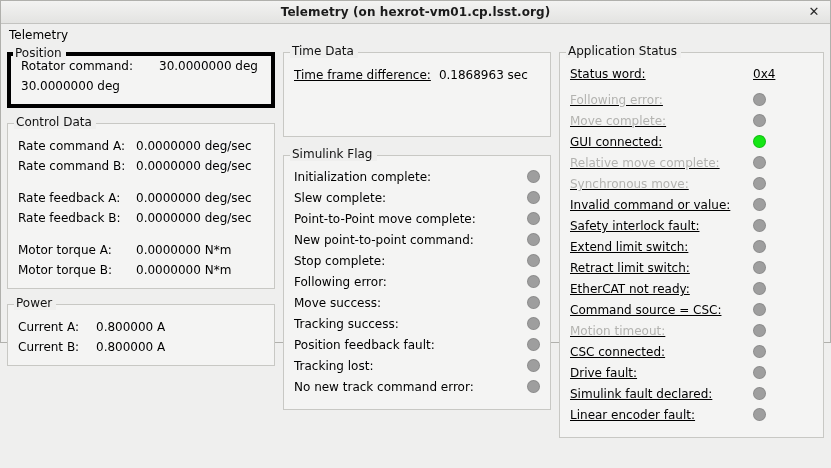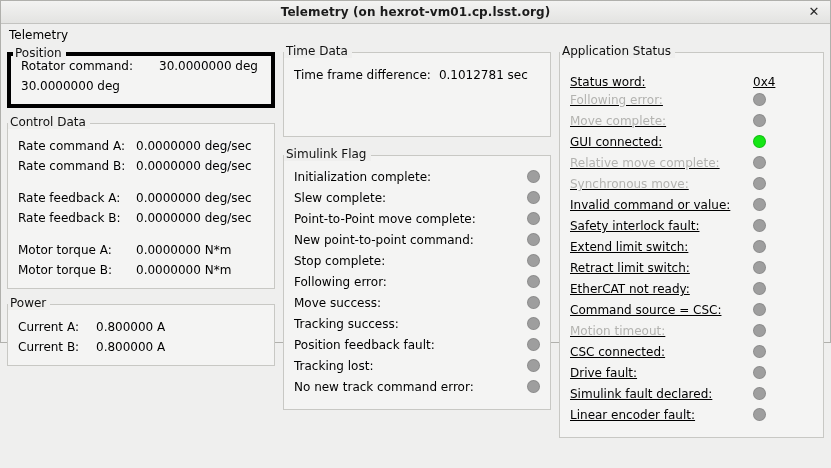--- a/index.html
+++ b/index.html
@@ -91,21 +91,21 @@
   .group {
     position: relative;
     border: 1px solid #c8c8c4;
     background: #f4f4f3;
     margin-top: 9px;
     box-sizing: border-box;
   }
   .group > .group-title {
     position: absolute;
     top: -9px;
-    left: 0px;
+    left: 6px;
     background: #efefee;
     padding: 0 4px 0 2px;
     font-size: 12px;
     color: #111;
     white-space: nowrap;
   }
   .group-body {
     padding: 12px 10px 8px 10px;
   }
   .group.highlight {
@@ -134,21 +134,21 @@
   .rate-k { width: 118px; }
   .cur-k { width: 78px; }
   .spacer-row { height: 12px; }
 
   
   .timedata-body {
     padding: 12px 10px 8px 10px;
     height: 83px;
     box-sizing: border-box;
   }
-  .td-k { margin-right: 8px; }
+  .td-k { margin-right: 8px; text-decoration: underline; }
 
   
   .led-row {
     display: flex;
     height: 21px;
   }
   .led-row .lbl {
     flex: 1;
     white-space: nowrap;
   }
@@ -168,21 +168,21 @@
     color: #b3b3b0;
   }
   .led-col-flag .led { margin-left: 6px; }
   .led-row .led-slot {
     width: 60px;
     display: flex;
     justify-content: flex-start;
   }
   .status-word-row {
     display: flex;
-    align-items: flex-end;
+    align-items: flex-start;
     height: 22px;
     margin-bottom: 4px;
   }
   .status-word-row .lbl { flex: 1; }
   .status-word-row .val { width: 60px; }
 
   .group.flex-fill { flex: 1; }
 </style>
 </head>
 <body>
@@ -263,21 +263,21 @@
 
     </div>
 
     <div class="col col-mid">
 
       <div class="group" style="height:148px;">
         <span class="group-title">Time Data</span>
         <div class="timedata-body">
           <div class="kv">
             <span class="k td-k">Time frame difference:</span>
-            <span class="v">0.1012781 sec</span>
+            <span class="v">0.1868963 sec</span>
           </div>
         </div>
       </div>
 
       <div class="group flex-fill led-col-flag" style="margin-top:18px;">
         <span class="group-title">Simulink Flag</span>
         <div class="group-body" style="padding-top:14px;">
 
           <div class="led-row">
             <span class="lbl">Initialization complete:</span>

